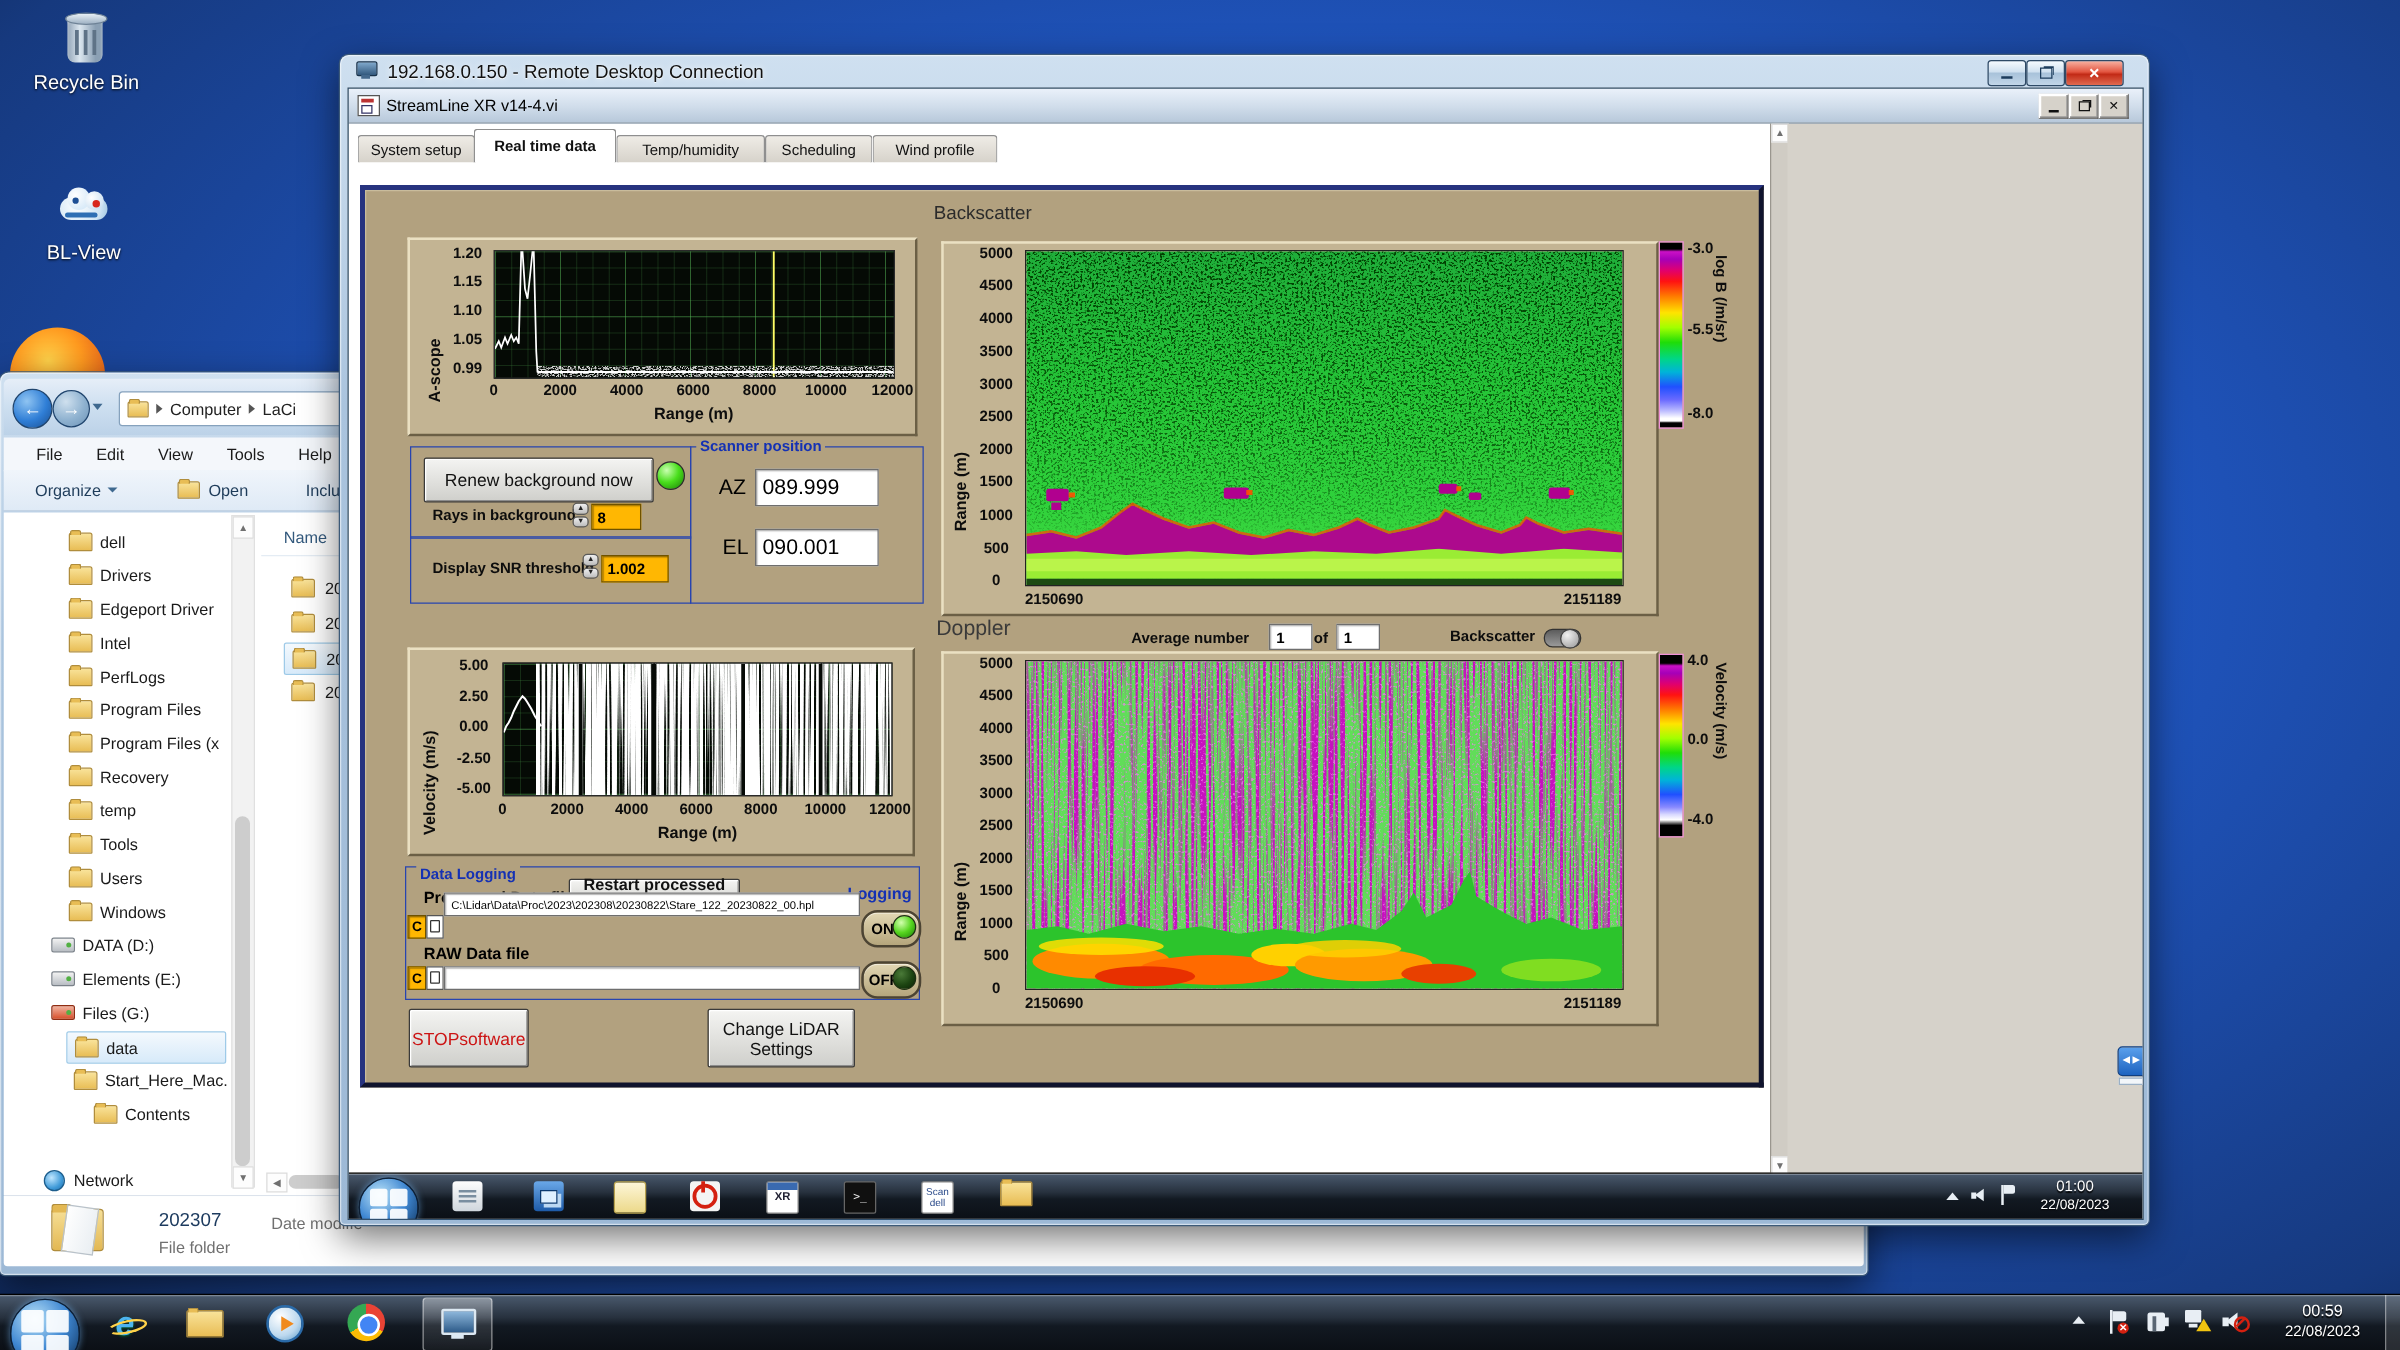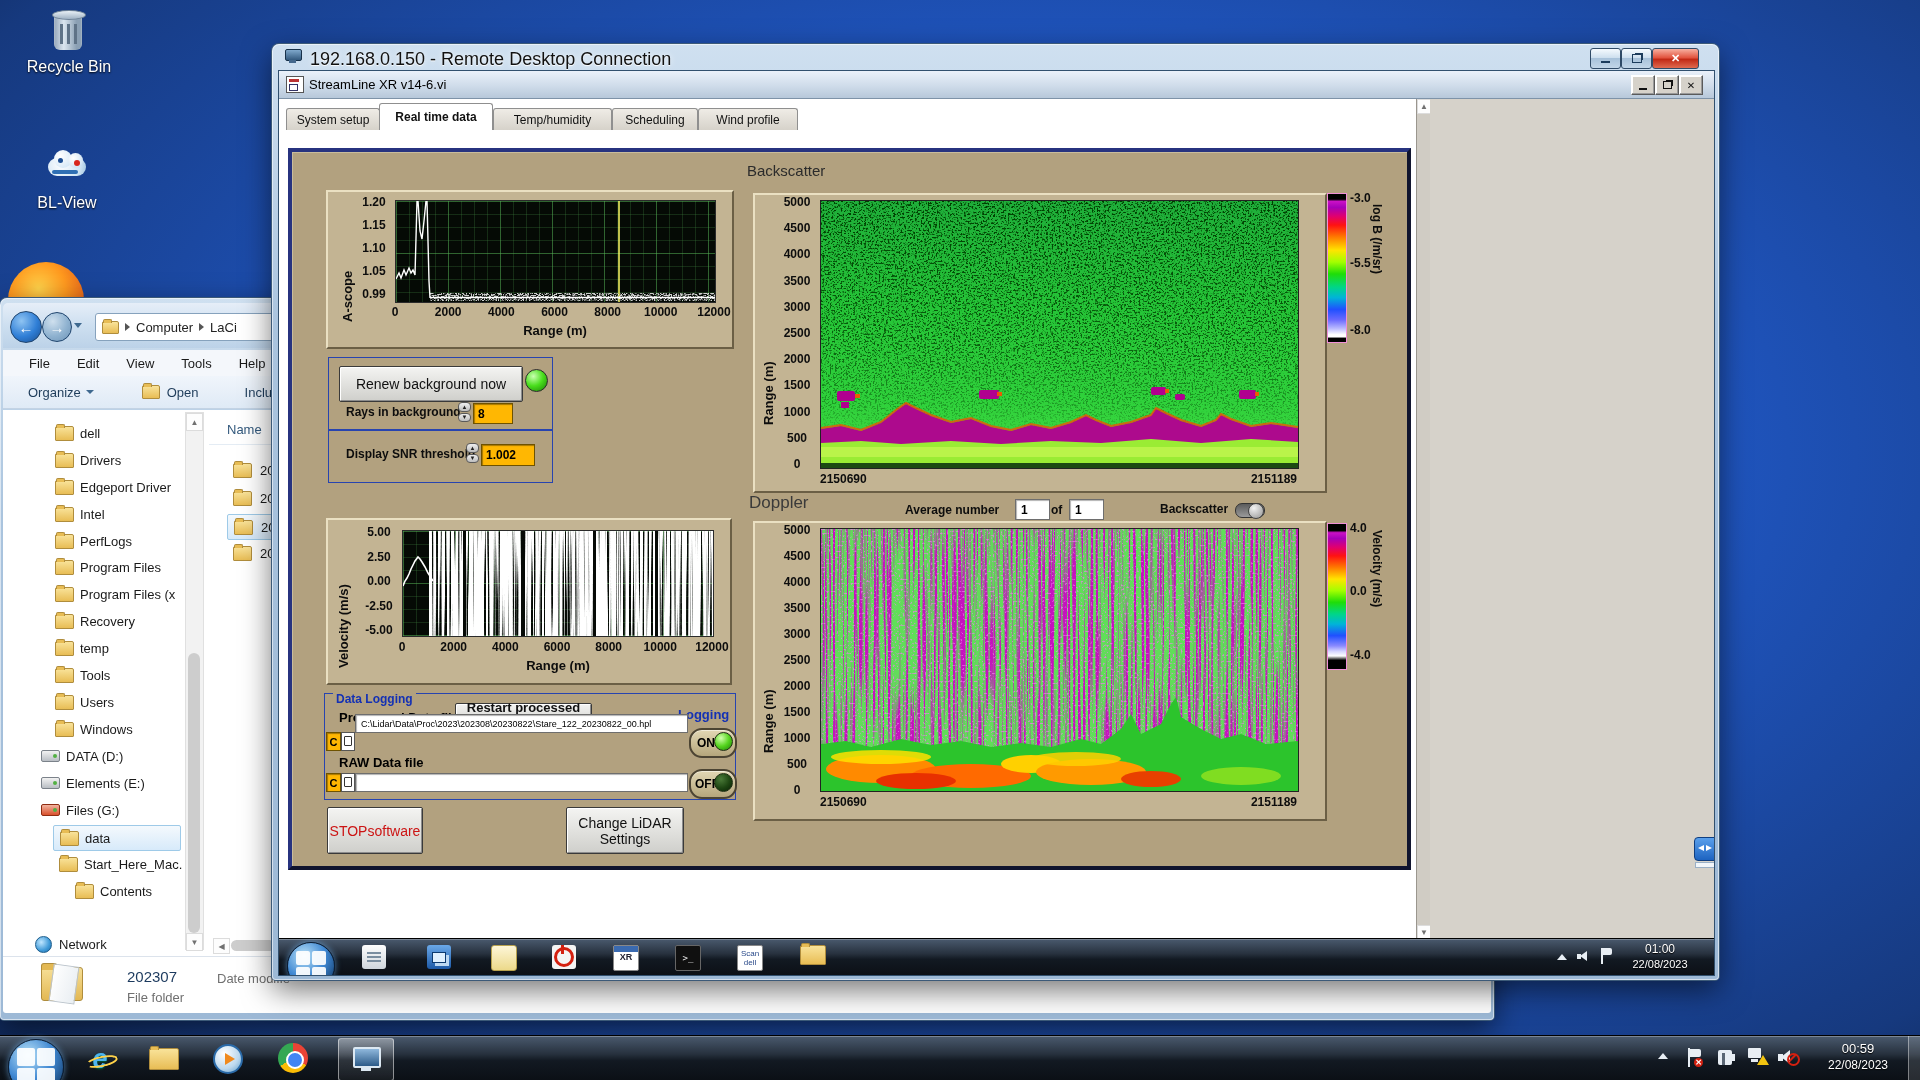--- a/index.html
+++ b/index.html
@@ -29,21 +29,21 @@
   .drive{width:17px;height:10px;background:linear-gradient(#f2f2f2,#b9bec4);border:1px solid #7b828a;border-radius:2px;flex:0 0 auto;position:relative}
   .drive:after{content:"";position:absolute;right:2px;top:3px;width:4px;height:4px;border-radius:50%;background:#52b043}
   .drive.red{background:linear-gradient(#f2b4a0,#d8502c);border-color:#8f2c12}
   .globe{width:15px;height:15px;border-radius:50%;flex:0 0 auto;border:1px solid #1c5d8c;
     background:radial-gradient(circle at 35% 35%,#bfe6ff,#3f9ad8 60%,#1f6aa8)}
   .sel{background:linear-gradient(#f4f9fd,#d7eafa);border:1px solid #9ecae8;border-radius:2px}
   .sbar{background:#f2f2f2;border:1px solid #e0e0e0}
   .sbtn{background:#fdfdfd;border:1px solid #dcdcdc;color:#707070;font-size:8px;display:flex;align-items:center;justify-content:center}
   .sthumb{background:#cdcdcd;border-radius:7px}
   
-  .rdptitle{font-size:18px;color:#111;text-shadow:0 0 6px #fff,0 1px 0 rgba(255,255,255,.8)}
+  .rdptitle{font-size:15px;color:#111;text-shadow:0 0 6px #fff,0 1px 0 rgba(255,255,255,.8)}
   .capbtn{height:19px;border:1px solid #2f4a66;border-radius:3px;
     background:linear-gradient(#f5fafe,#cfe0ef 45%,#a8c2da 50%,#c2d6e8);display:flex;align-items:center;justify-content:center;color:#1c3m}
   .capbtn.close{background:linear-gradient(#f7b0a0,#e25540 45%,#c22a16 55%,#e06a50);color:#fff}
   
   .vittl{background:linear-gradient(#eaf1fa,#cfdcea 55%,#b7c8da);border-bottom:1px solid #7e93a8;font-size:13px;color:#000}
   .clsbtn{width:22px;height:18px;background:#d6d2ca;border:1px solid #fff;border-right-color:#5a5a5a;border-bottom-color:#5a5a5a;box-shadow:inset -1px -1px 0 #9a9a9a,inset 1px 1px 0 #fff;display:flex;align-items:center;justify-content:center;font-size:10px;color:#111}
   .tab{position:absolute;height:21px;top:37px;background:linear-gradient(#efece6,#d6d2ca);border:1px solid #8f8f8f;border-bottom:none;border-radius:3px 3px 0 0;display:flex;align-items:center;justify-content:center;font-size:12px;color:#111}
   .tab.active{top:32px;height:26px;background:#fff;font-weight:bold;z-index:3}
   
   #panel{background:#b2a17f;border-top:4px solid #27337f;border-left:4px solid #27337f;border-right:4px solid #10142e;border-bottom:4px solid #10142e;box-shadow:inset 1px 1px 0 #c9bc9c}
@@ -290,21 +290,21 @@
         <span style="font-size:11px;font-weight:bold">✕</span>
       </div>
 
     <div class="abs" style="left:6px;top:26px;width:1435px;height:904px;background:#d6d2ca;border:1px solid #31506e;overflow:hidden">
 
       <div class="abs vittl" style="left:0;top:0;width:1435px;height:27px">
         <div class="abs" style="left:7px;top:5px;width:16px;height:15px;background:#fff;border:1px solid #555">
           <div class="abs" style="left:2px;top:2px;width:10px;height:3px;background:#b33"></div>
           <div class="abs" style="left:2px;top:7px;width:7px;height:5px;border:1px solid #336"></div>
         </div>
-        <div class="abs" style="left:30px;top:6px">StreamLine XR v14-6.vi</div>
+        <div class="abs" style="left:30px;top:6px">StreamLine XR v14-4.vi</div>
         <div class="abs clsbtn" style="left:1352px;top:4px">
             <span style="width:8px;border-bottom:2px solid #111;margin-top:8px"></span>
           </div>
         <div class="abs clsbtn" style="left:1376px;top:4px">
             <span style="width:7px;height:6px;border:1px solid #111;box-shadow:2px -2px 0 -1px #111"></span>
           </div>
         <div class="abs clsbtn" style="left:1400px;top:4px">
             <span>✕</span>
           </div>
       </div>
@@ -460,20 +460,27 @@
         </div>
         <div class="abs bgroup" style="left:36px;top:277px;width:223px;height:52px">
           <span class="lbl abs" style="left:17px;top:17px">Display SNR threshold</span>
           <span class="spin abs" style="left:137px;top:13px">
               <i>▲</i>
               <i>▼</i>
             </span>
           <span class="ofield abs" style="left:152px;top:14px;width:48px;height:20px">1.002</span>
         </div>
 
+        <div class="abs bgroup" style="left:260px;top:205px;width:185px;height:124px">
+          <span class="gtitle" style="left:4px;top:-8px">Scanner position</span>
+          <span class="abs" style="left:22px;top:22px;font-size:17px">AZ</span>
+          <div class="abs wfield" style="left:51px;top:17px;width:92px;height:28px;font-size:17px">089.999</div>
+          <span class="abs" style="left:25px;top:70px;font-size:17px">EL</span>
+          <div class="abs wfield" style="left:51px;top:65px;width:92px;height:28px;font-size:17px">090.001</div>
+        </div>
 
         <div class="abs gbox" style="left:34px;top:366px;width:402px;height:163px">
           <div class="abs rotl" style="left:8px;top:18px;height:130px">Velocity (m/s)</div>
           <div class="abs ycol" style="left:30px;top:6px;width:42px;height:110px">
             <b class="tk">5.00</b>
               <b class="tk">2.50</b>
               <b class="tk">0.00</b>
               <b class="tk">-2.50</b>
               <b class="tk">-5.00</b>
           </div>

